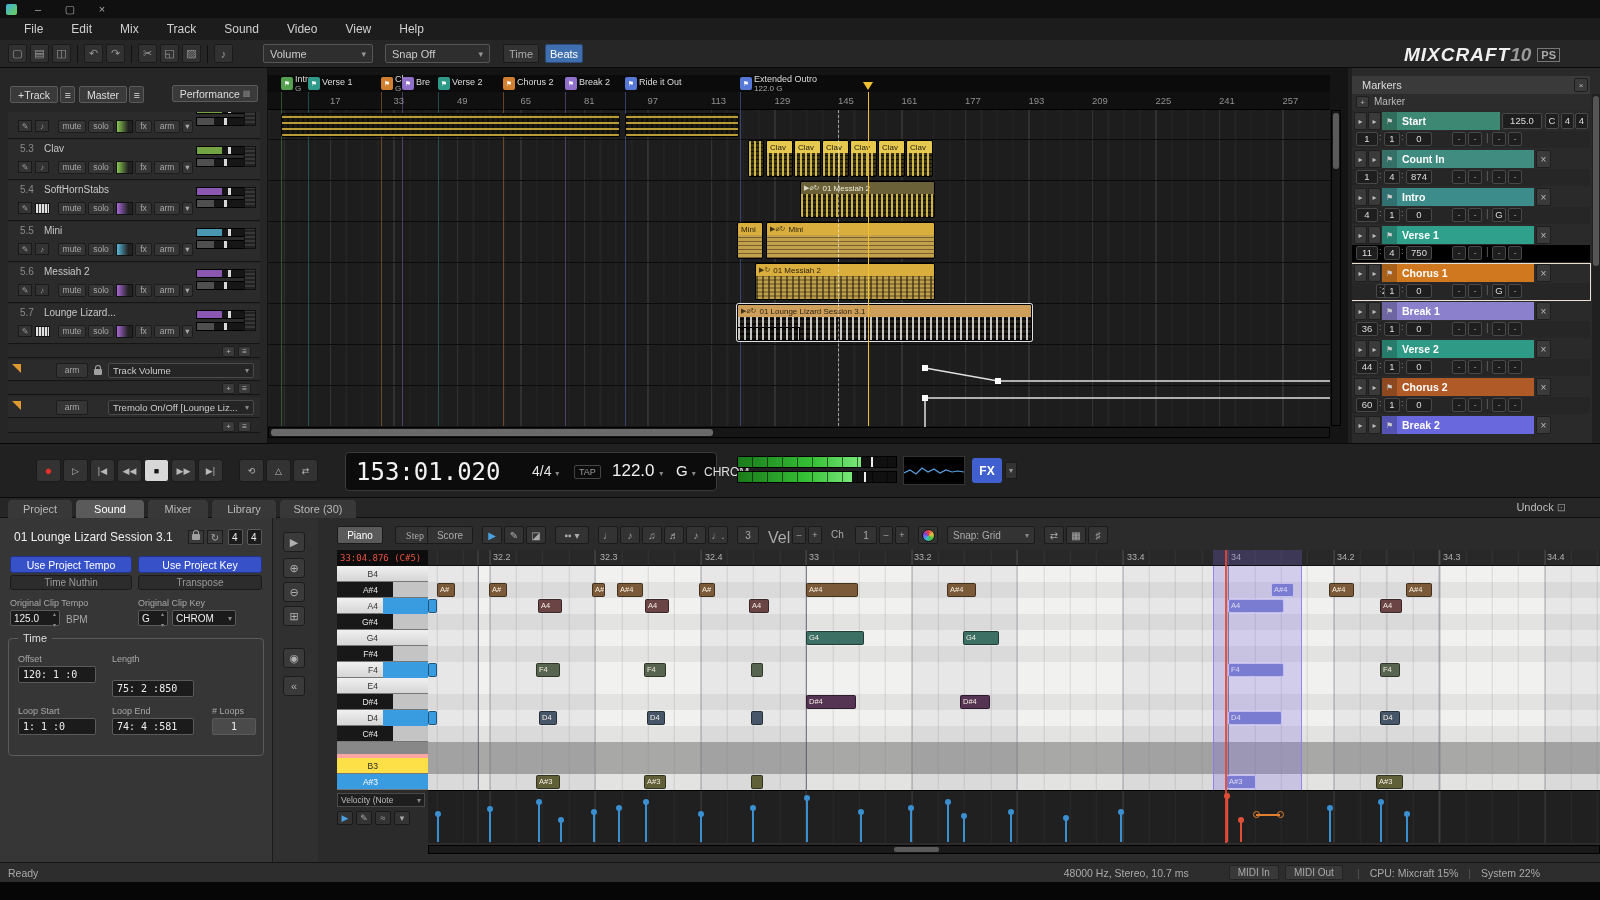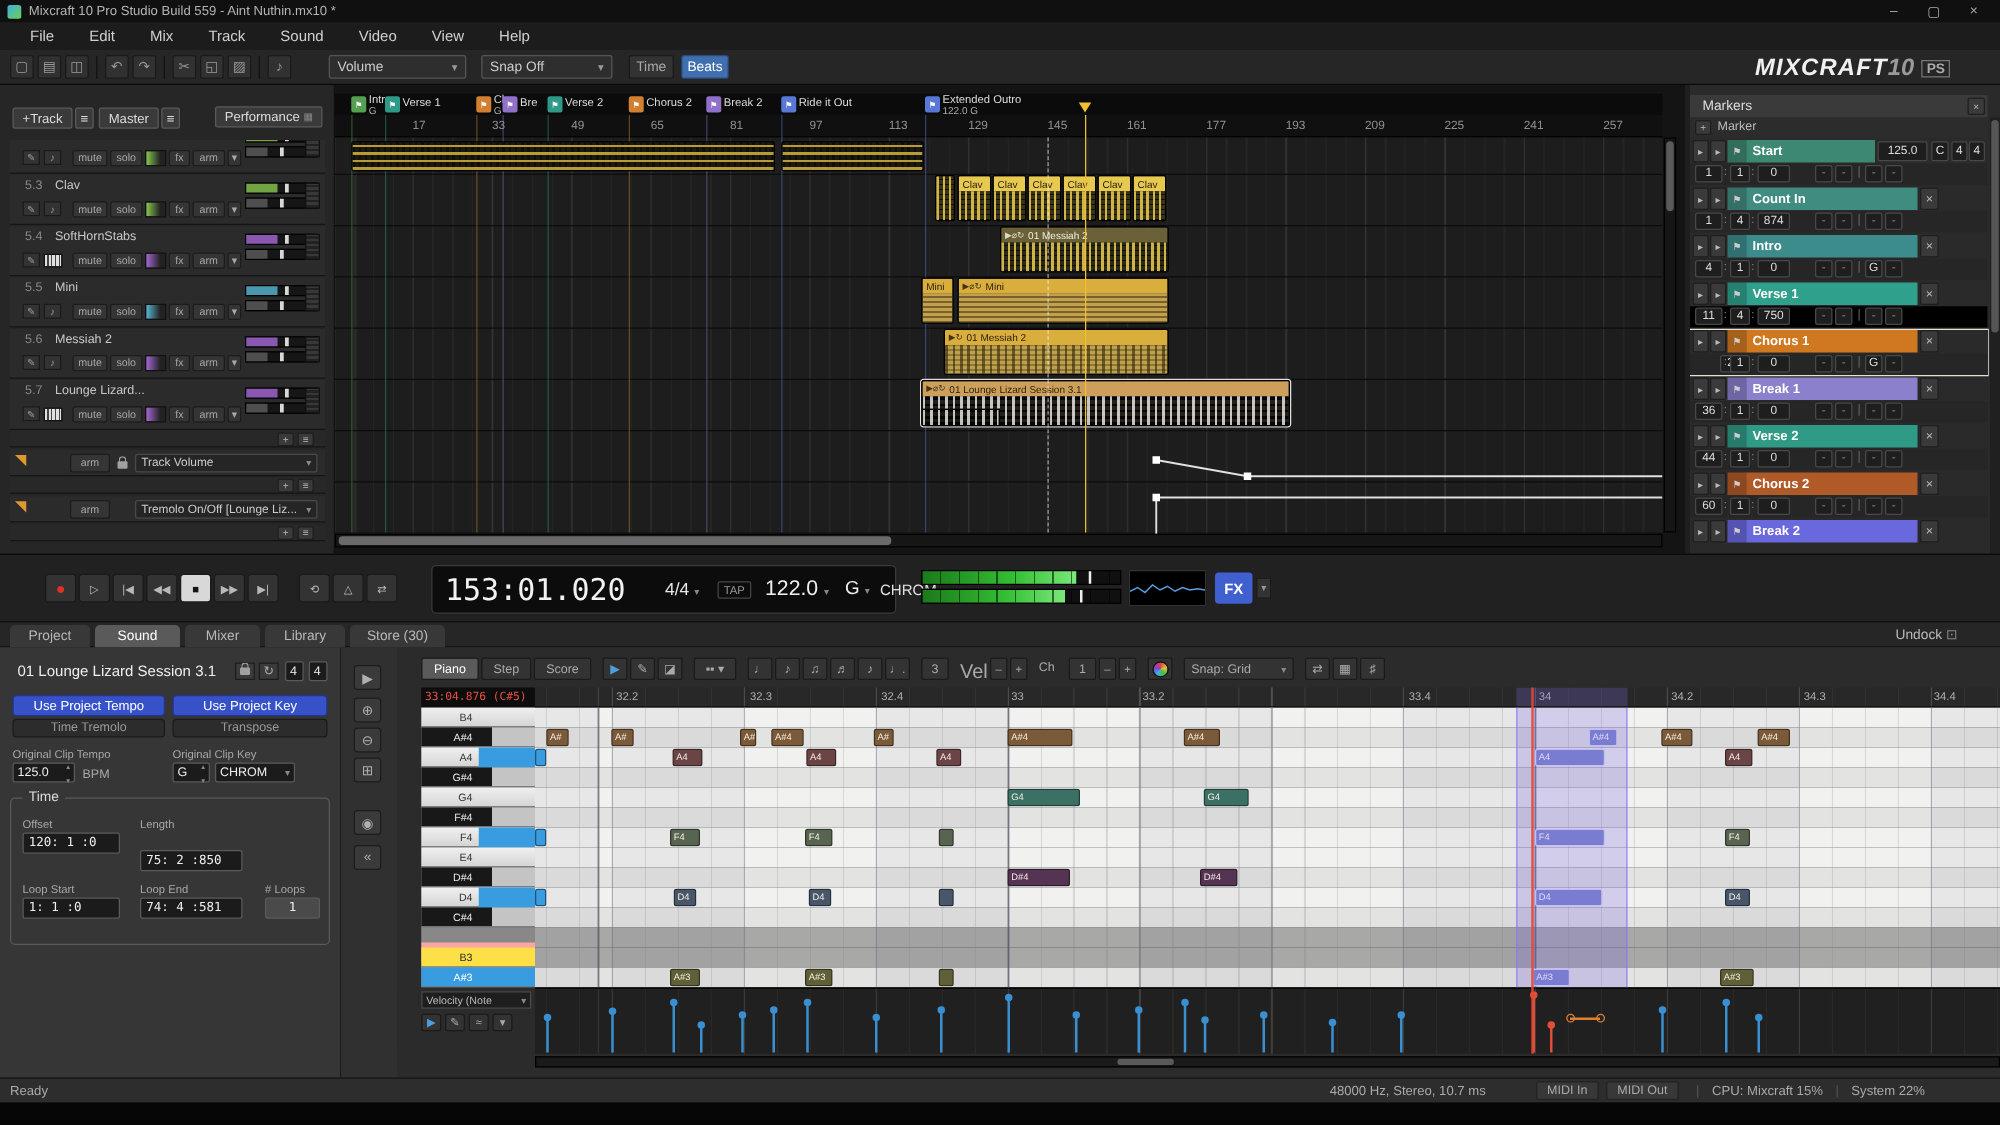--- a/index.html
+++ b/index.html
@@ -115,21 +115,20 @@
 .bottomstrip{position:absolute;left:0;top:882px;width:1600px;height:18px;background:#060606}
 .sep{color:#555}
 </style>
 </head>
 <body>
 
 <div class="app">
 
   <div class="titlebar">
     <span class="appicon"></span>
-    <span class="wtitle">Mixcraft 10 Pro Studio Build 559 - Aint Nuthin.mx10 *</span>
     <span class="wbtns">
       <span class="wb">–</span>
       <span class="wb">▢</span>
       <span class="wb">×</span>
     </span>
   </div>
 
   <div class="menubar" id="menubar">
       <div class="menu-item">File</div>
       <div class="menu-item">Edit</div>
@@ -721,21 +720,21 @@
     <div class="clip-panel">
       <span style="position:absolute;left:14px;top:12px;font-size:12px;color:#eee">01 Lounge Lizard Session 3.1</span>
       <span style="position:absolute;left:188px;top:12px;width:16px;height:14px;background:#3a3a3a;border:1px solid #1c1c1c;display:flex;align-items:center;justify-content:center">
           <span class="lock"></span>
         </span>
       <span style="position:absolute;left:207px;top:12px;width:16px;height:14px;background:#3a3a3a;border:1px solid #1c1c1c;color:#aaa;font-size:10px;display:flex;align-items:center;justify-content:center">↻</span>
       <span class="spin" style="left:228px;top:11px;width:15px">4</span>
       <span class="spin" style="left:247px;top:11px;width:15px">4</span>
       <span class="bluebtn" style="left:10px;top:38px;width:122px">Use Project Tempo</span>
       <span class="bluebtn" style="left:138px;top:38px;width:124px">Use Project Key</span>
-      <span class="greybtn" style="left:10px;top:57px;width:122px">Time Tremolo</span>
+      <span class="greybtn" style="left:10px;top:57px;width:122px">Time Nuthin</span>
       <span class="greybtn" style="left:138px;top:57px;width:124px">Transpose</span>
       <span class="slabel" style="left:10px;top:80px">Original Clip Tempo</span>
       <span class="slabel" style="left:138px;top:80px">Original Clip Key</span>
       <span class="spin" style="left:10px;top:92px;width:50px">
           <span>125.0</span>
           <span><i>▴</i><br><i>▾</i></span>
         </span>
       <span class="slabel" style="left:66px;top:96px;font-size:10px">BPM</span>
       <span class="spin" style="left:138px;top:92px;width:30px">
           <span>G</span>
@@ -764,21 +763,21 @@
         <span class="sidebtn" style="top: 40px;">⊕</span>
         <span class="sidebtn" style="top: 64px;">⊖</span>
         <span class="sidebtn" style="top: 88px;">⊞</span>
         <span class="sidebtn" style="top: 130px;">◉</span>
         <span class="sidebtn" style="top: 158px;">«</span>
       </div>
 
     <div class="piano-roll">
       <div class="pr-toolbar" id="prToolbar">
           <span class="pri sel" style="left: 19px; width: 46px;">Piano</span>
-          <span class="pri" style="left: 67px; width: 40px;">Step</span>
+          <span class="pri" style="left: 77px; width: 40px; font-family: Liberation Serif, serif;">Step</span>
           <span class="pri" style="left: 109px; width: 46px;">Score</span>
           <span class="pri" style="left: 164px; width: 20px; color: rgb(74, 160, 224);">▶</span>
           <span class="pri" style="left: 186px; width: 20px;">✎</span>
           <span class="pri" style="left: 208px; width: 20px;">◪</span>
           <span class="pri" style="left: 237px; width: 34px;">▪▪ ▾</span>
           <span class="pri" style="left: 280px; width: 20px;">♩</span>
           <span class="pri" style="left: 302px; width: 20px;">♪</span>
           <span class="pri" style="left: 324px; width: 20px;">♫</span>
           <span class="pri" style="left: 346px; width: 20px;">♬</span>
           <span class="pri" style="left: 368px; width: 20px;">♪</span>

